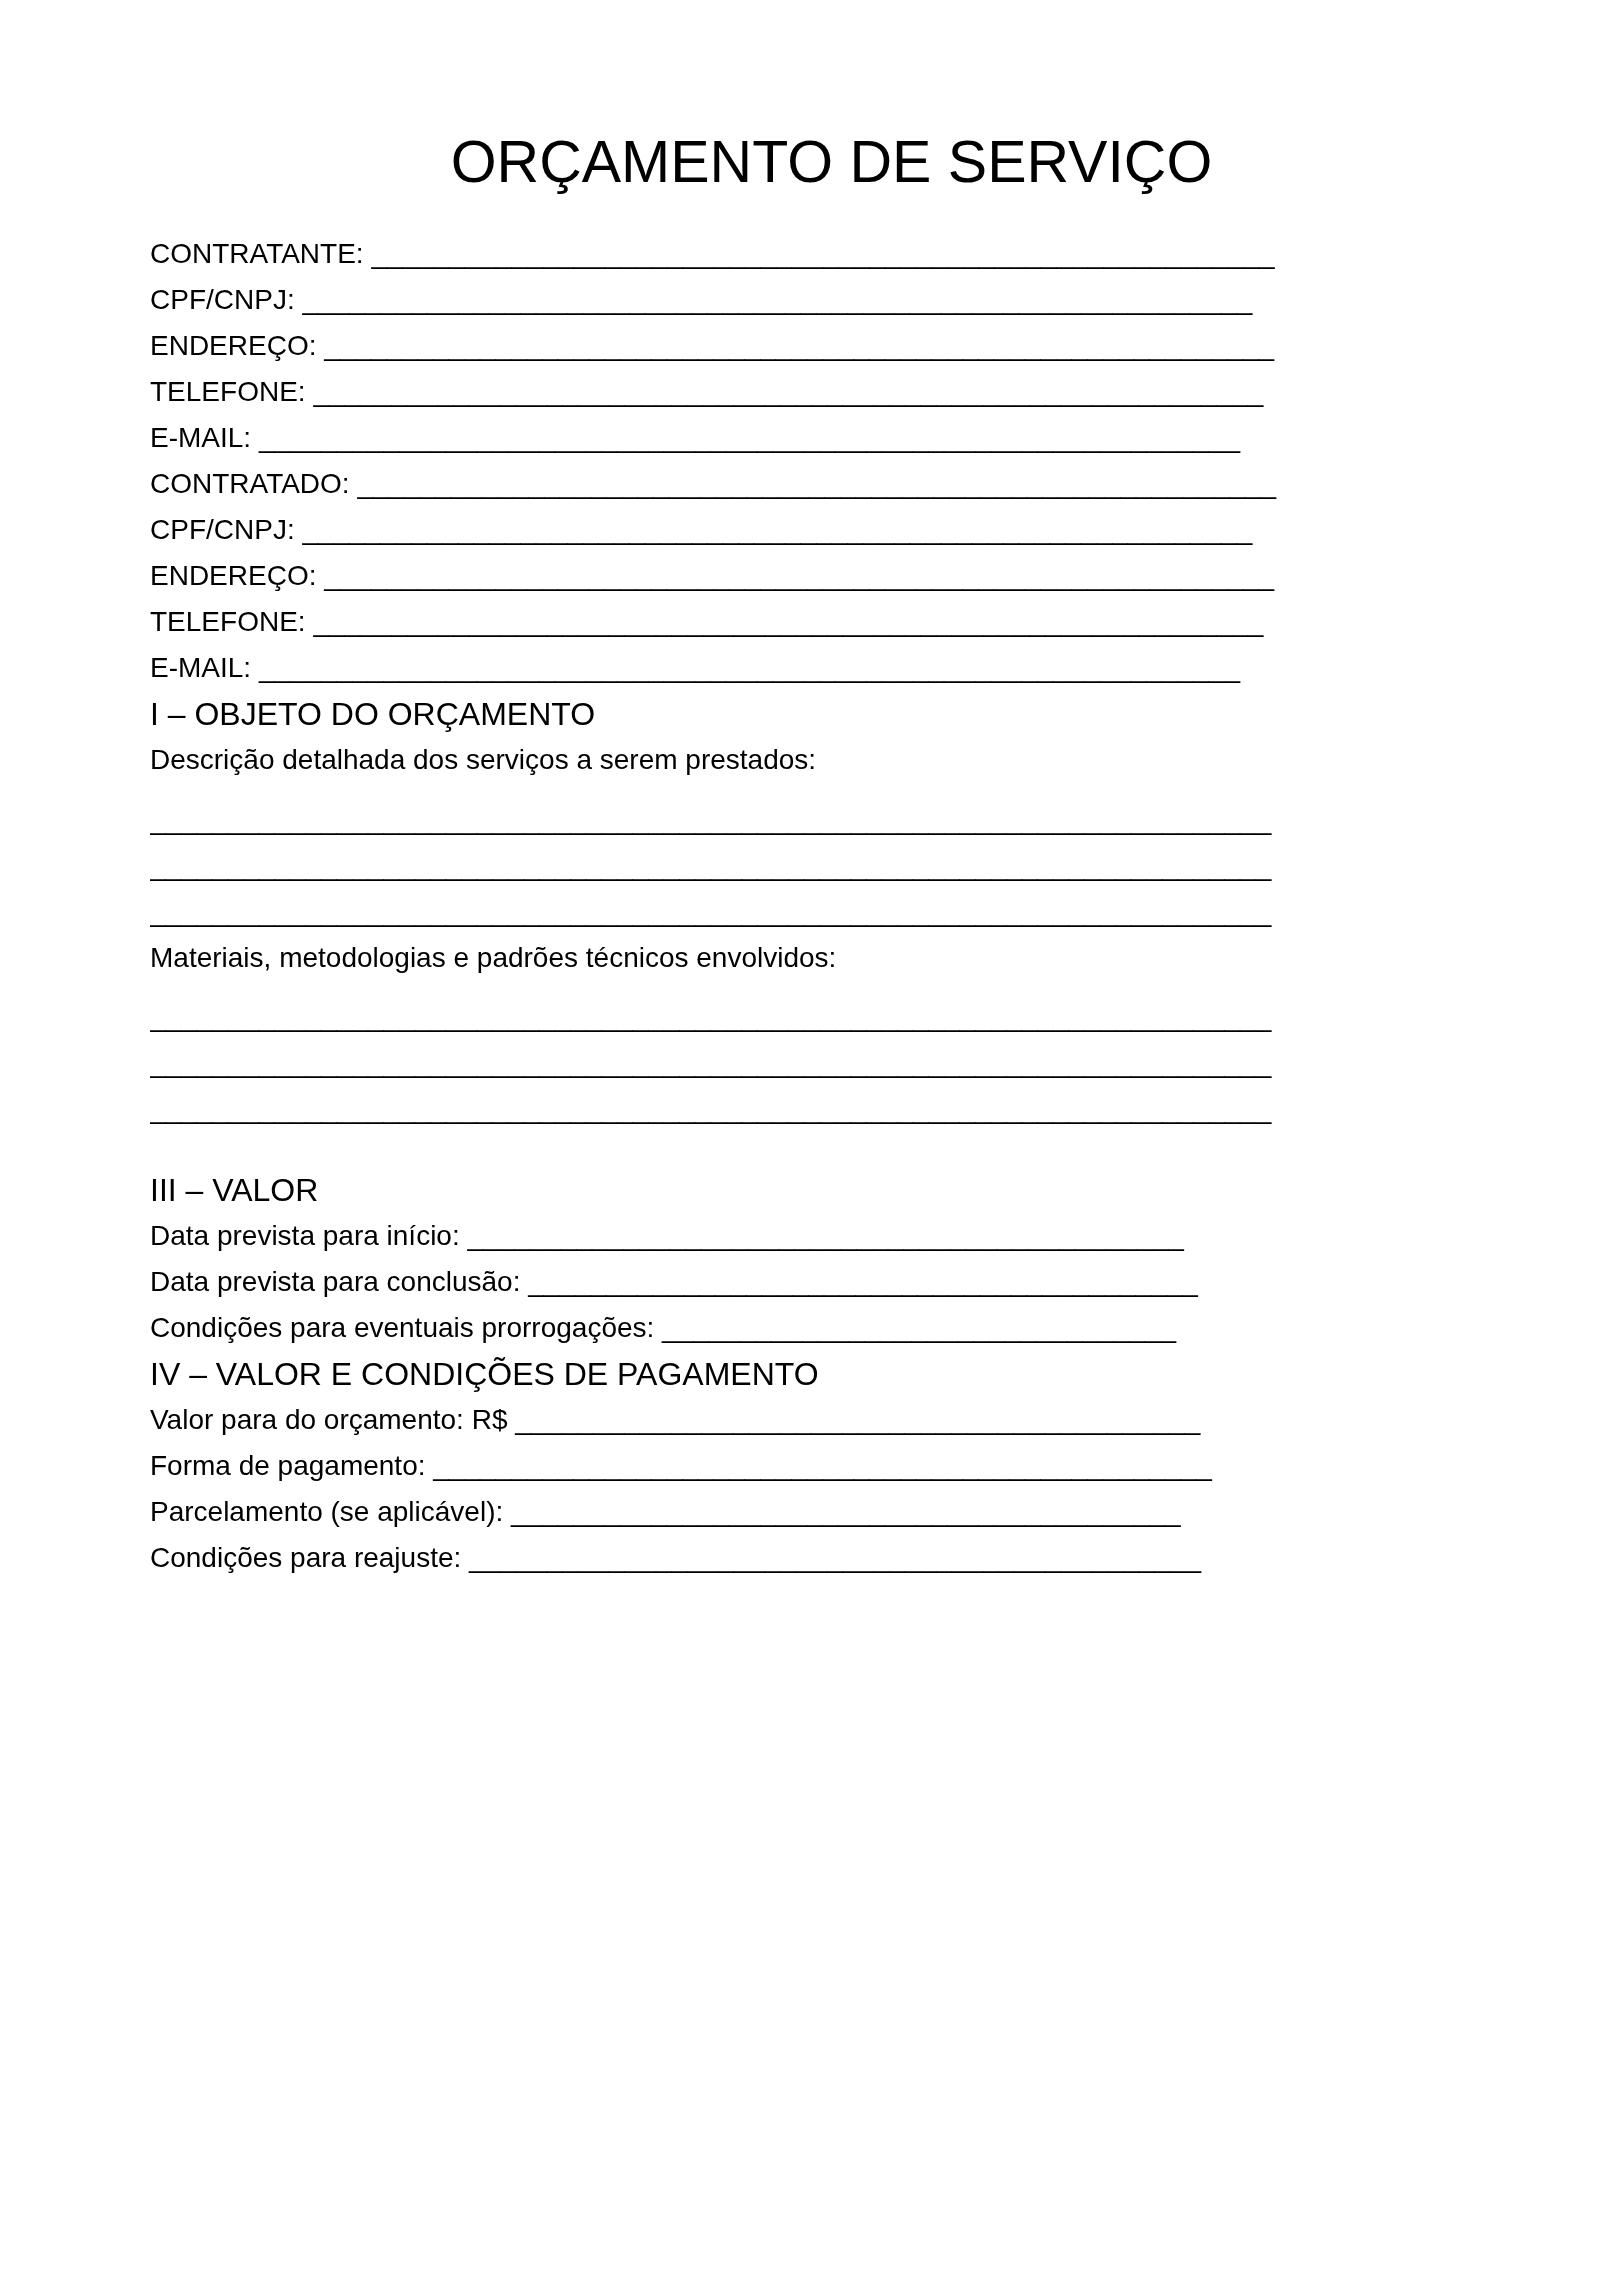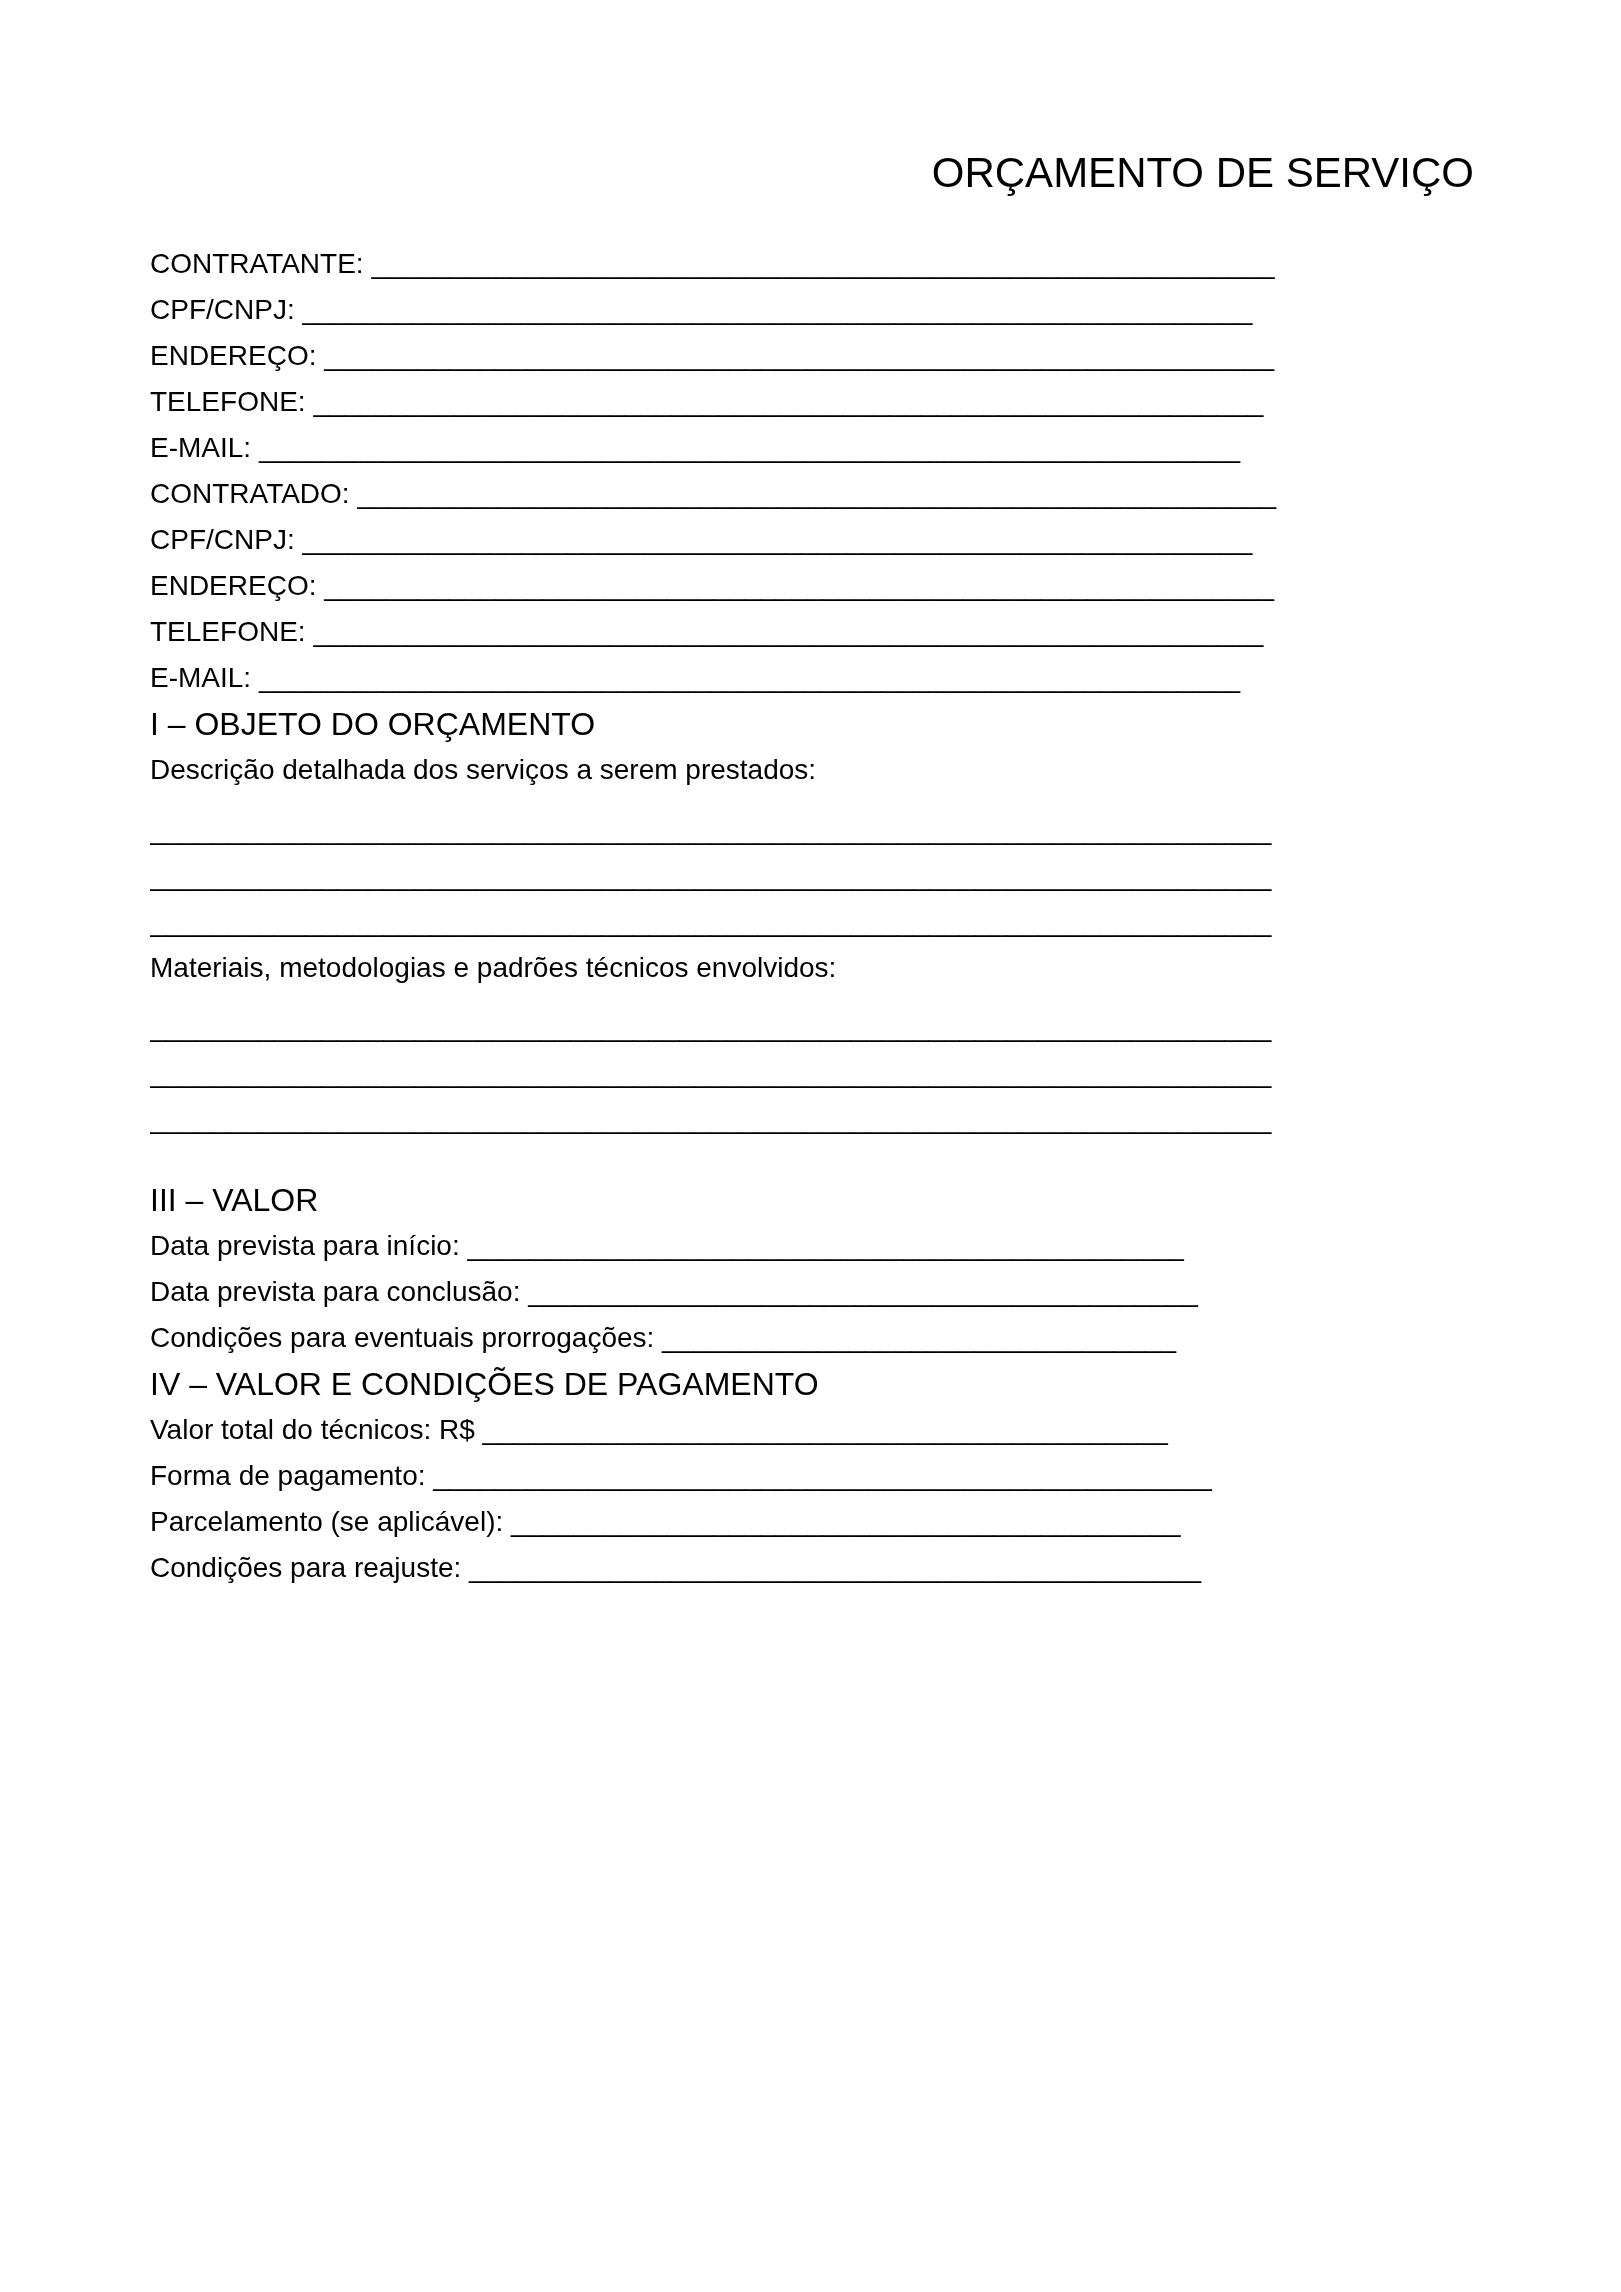--- a/index.html
+++ b/index.html
@@ -13,26 +13,25 @@
   }
   .page {
     box-sizing: border-box;
     width: 1621px;
     height: 2293px;
     padding: 133px 147px 0 150px;
     display: flex;
     flex-direction: column;
   }
   .title {
-    font-size: 42px;
+    font-size: 59px;
     line-height: 59px;
-    text-align: right;
+    text-align: center;
     padding-left: 39px;
     white-space: nowrap;
-    margin-top: 10px;
   }
   .row {
     font-size: 28px;
     line-height: 46px;
     white-space: nowrap;
   }
   .heading {
     font-size: 32px;
     line-height: 46px;
     white-space: nowrap;
@@ -105,21 +104,21 @@
   </div>
   <div class="row">
     <span>Data prevista para conclusão:</span><span class="fill">___________________________________________</span>
   </div>
   <div class="row">
     <span>Condições para eventuais prorrogações:</span><span class="fill">_________________________________</span>
   </div>
 
   <div class="heading mt47">IV – VALOR E CONDIÇÕES DE PAGAMENTO</div>
   <div class="row mt47">
-    <span>Valor total do técnicos: R$</span><span class="fill">____________________________________________</span>
+    <span>Valor para do orçamento: R$</span><span class="fill">____________________________________________</span>
   </div>
   <div class="row">
     <span>Forma de pagamento:</span><span class="fill">__________________________________________________</span>
   </div>
   <div class="row">
     <span>Parcelamento (se aplicável):</span><span class="fill">___________________________________________</span>
   </div>
   <div class="row">
     <span>Condições para reajuste:</span><span class="fill">_______________________________________________</span>
   </div>

